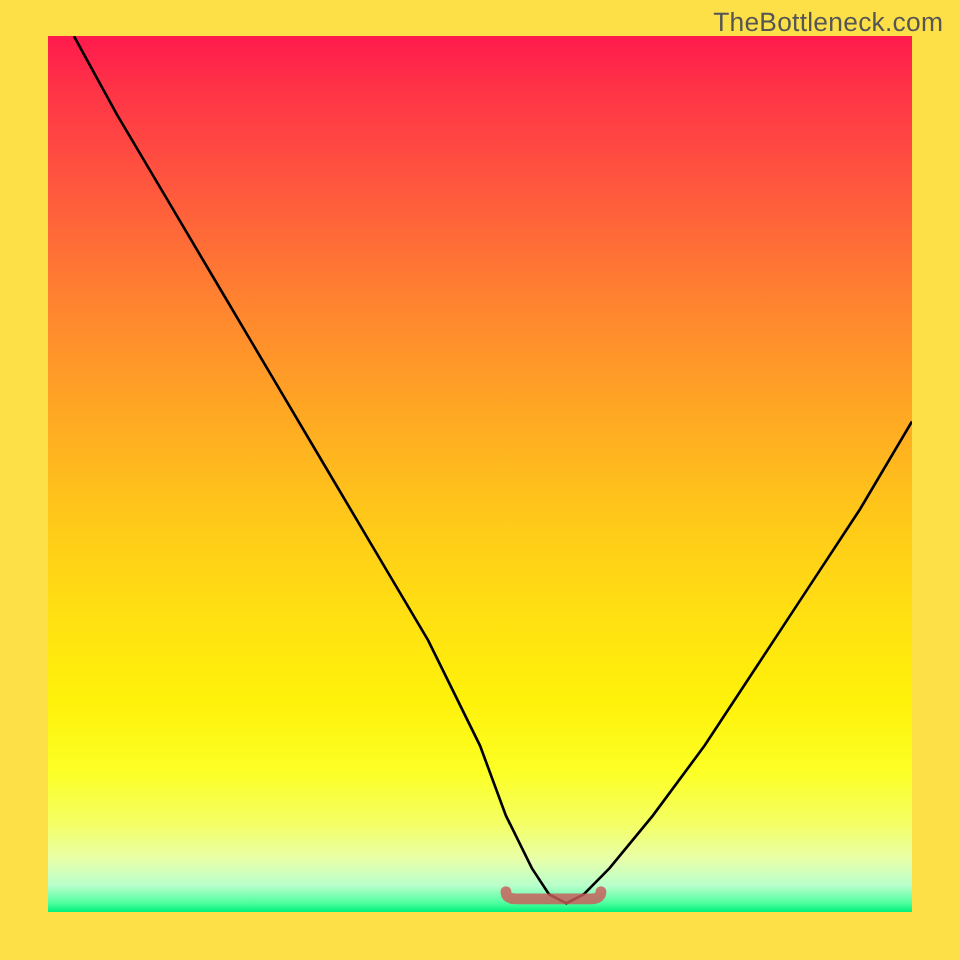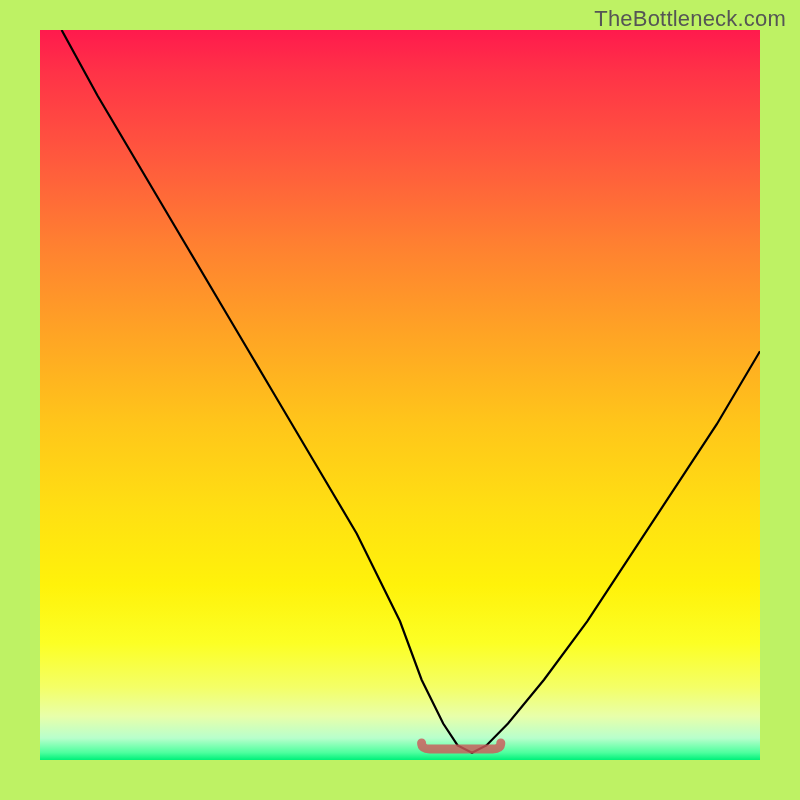--- a/index.html
+++ b/index.html
@@ -8,21 +8,21 @@
     width: 800px;
     height: 800px;
     background: #000;
     overflow: hidden;
     font-family: Arial, Helvetica, sans-serif;
   }
   .frame {
     position: relative;
     width: 800px;
     height: 800px;
-    background: #bef264;
+    background: #fde047;
   }
   .watermark {
     position: absolute;
     top: 6px;
     right: 14px;
     color: #555;
     font-size: 22px;
     font-weight: 500;
     letter-spacing: 0.2px;
     z-index: 20;

